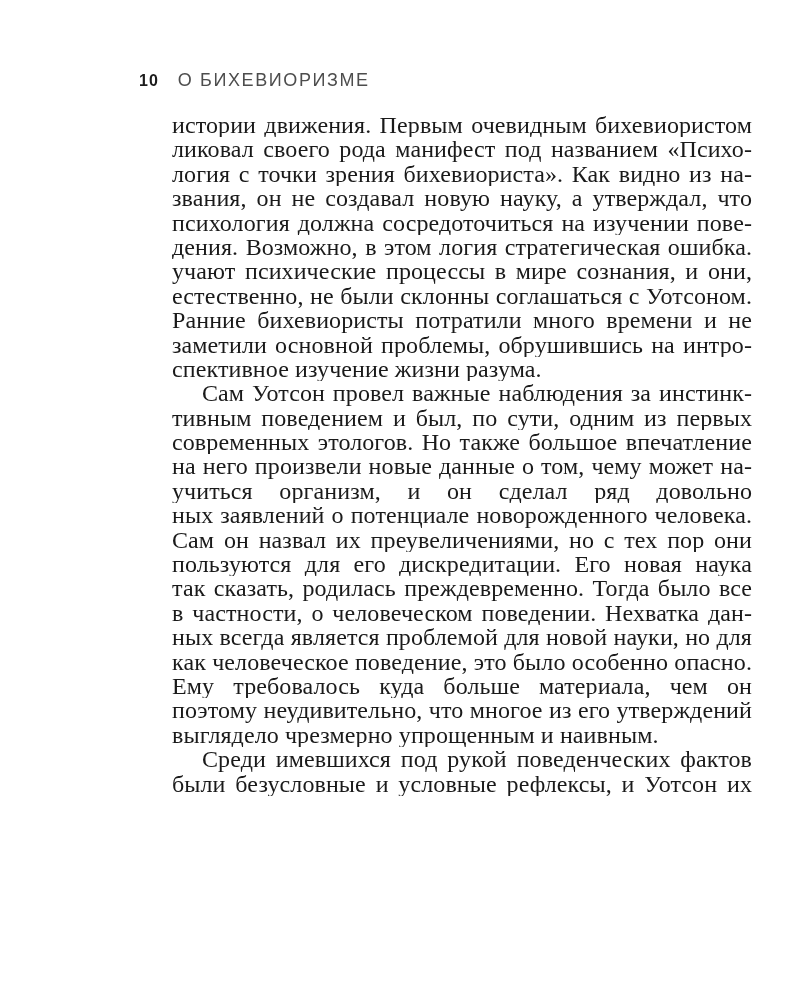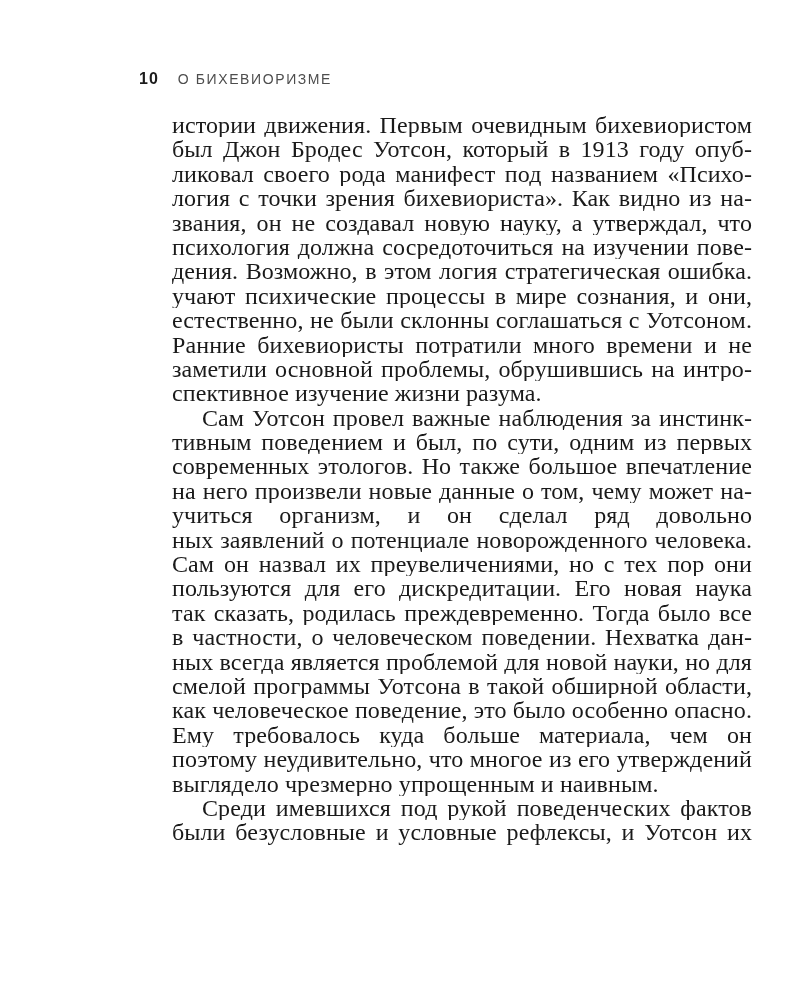--- a/index.html
+++ b/index.html
@@ -28,21 +28,21 @@
     font-family: "Liberation Sans", sans-serif;
   }
   .page-num {
     font-size: 16px;
     font-weight: 700;
     letter-spacing: 1px;
     color: var(--page-number-color);
   }
   .running-head {
     margin-left: 19px;
-    font-size: 14px;
+    font-size: 18px;
     font-weight: 400;
     letter-spacing: 1.6px;
     color: var(--running-head-color);
   }
   .body-text {
     position: absolute;
     left: 137px;
     top: 113px;
     width: 580px;
     font-size: 24px;
@@ -66,21 +66,20 @@
 <body>
 
 <div class="page">
   <header class="page-header">
     <span class="page-num">10</span>
     <span class="running-head">О БИХЕВИОРИЗМЕ</span>
   </header>
   <main class="body-text">
       <div class="paragraph">
         <div class="line">истории движения. Первым очевидным бихевиористом</div>
-        <div class="line">был Джон Бродес Уотсон, который в 1913 году опуб-</div>
         <div class="line">ликовал своего рода манифест под названием «Психо-</div>
         <div class="line">логия с точки зрения бихевиориста». Как видно из на-</div>
         <div class="line">звания, он не создавал новую науку, а утверждал, что</div>
         <div class="line">психология должна сосредоточиться на изучении пове-</div>
         <div class="line">дения. Возможно, в этом логия стратегическая ошибка.</div>
         <div class="line">учают психические процессы в мире сознания, и они,</div>
         <div class="line">естественно, не были склонны соглашаться с Уотсоном.</div>
         <div class="line">Ранние бихевиористы потратили много времени и не</div>
         <div class="line">заметили основной проблемы, обрушившись на интро-</div>
         <div class="line last">спективное изучение жизни разума.</div>
@@ -90,21 +89,20 @@
         <div class="line">тивным поведением и был, по сути, одним из первых</div>
         <div class="line">современных этологов. Но также большое впечатление</div>
         <div class="line">на него произвели новые данные о том, чему может на-</div>
         <div class="line">учиться организм, и он сделал ряд довольно экстремаль-</div>
         <div class="line">ных заявлений о потенциале новорожденного человека.</div>
         <div class="line">Сам он назвал их преувеличениями, но с тех пор они ис-</div>
         <div class="line">пользуются для его дискредитации. Его новая наука тоже,</div>
         <div class="line">так сказать, родилась преждевременно. Тогда было все</div>
         <div class="line">в частности, о человеческом поведении. Нехватка дан-</div>
         <div class="line">ных всегда является проблемой для новой науки, но для</div>
-        <div class="line">смелой программы Уотсона в такой обширной области,</div>
         <div class="line">как человеческое поведение, это было особенно опасно.</div>
         <div class="line">Ему требовалось куда больше материала, чем он получил,</div>
         <div class="line">поэтому неудивительно, что многое из его утверждений</div>
         <div class="line last">выглядело чрезмерно упрощенным и наивным.</div>
       </div>
       <div class="paragraph">
         <div class="line indent">Среди имевшихся под рукой поведенческих фактов</div>
         <div class="line">были безусловные и условные рефлексы, и Уотсон их</div>
       </div>
     </main>

